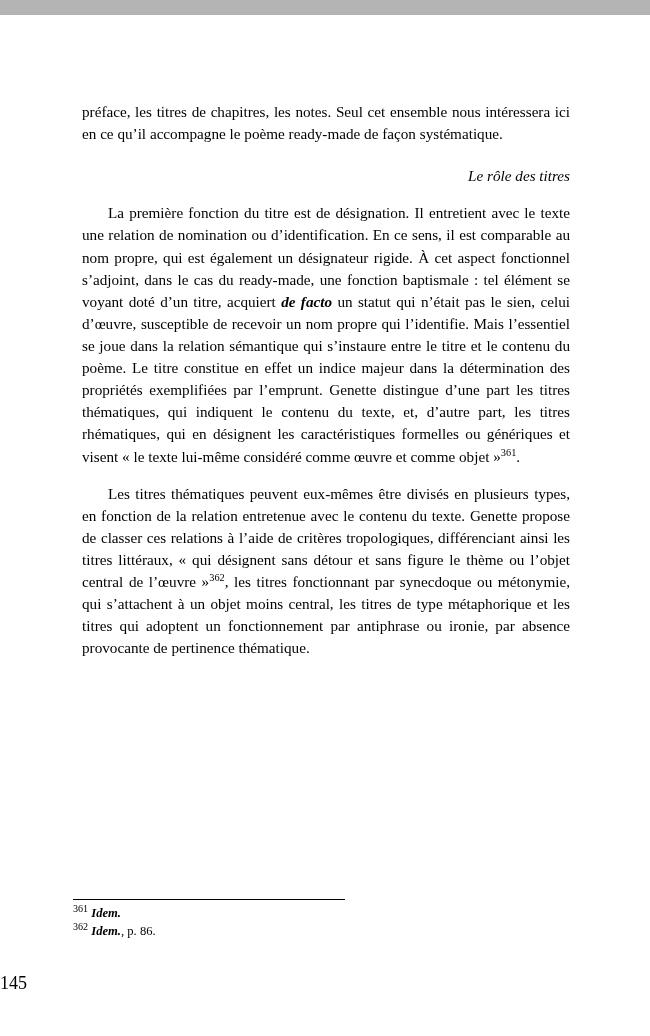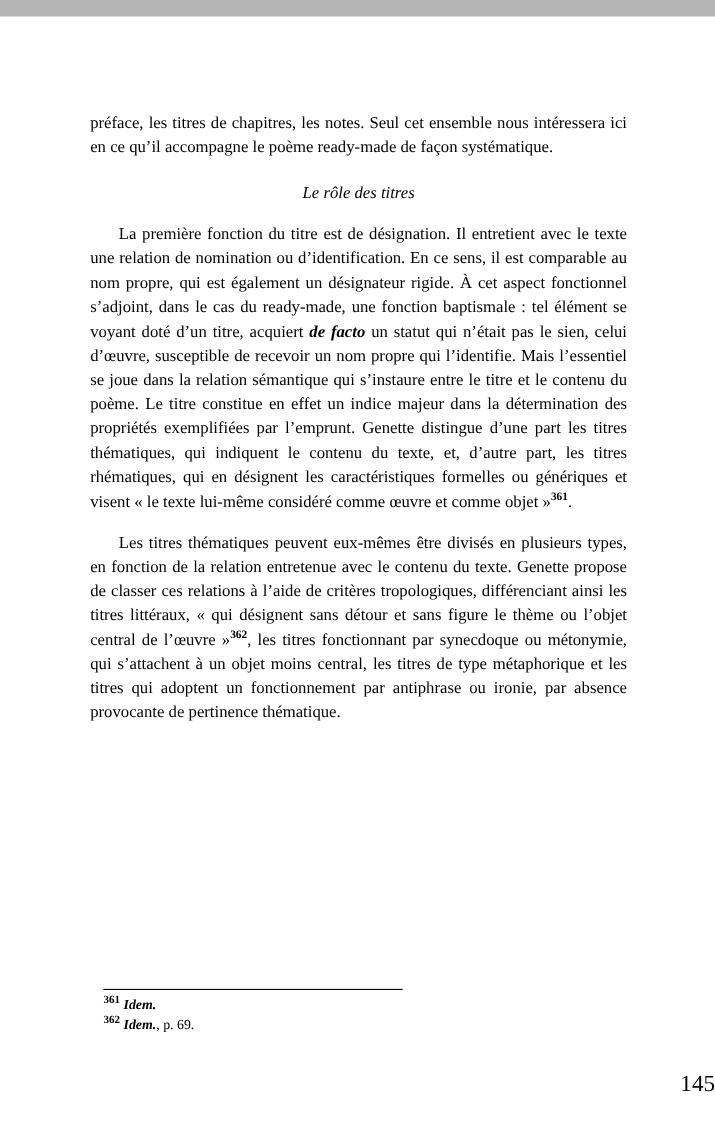--- a/index.html
+++ b/index.html
@@ -45,36 +45,35 @@
   }
   .gap-med {
     height: 20px;
   }
   h2.section-title {
     margin: 0;
     font-size: 15.2px;
     font-style: italic;
     font-weight: normal;
     line-height: 1.455;
-    text-align: center;
+    text-align: right;
     font-family: Liberation Serif, serif;
   }
   sup {
     font-size: 0.68em;
     vertical-align: super;
     line-height: 0;
-    font-weight: bold;
   }
   .ital {
     font-style: italic;
     font-weight: bold;
   }
   .footnote-area {
     position: absolute;
-    left: 94px;
+    left: 73px;
     top: 884px;
     width: 488px;
   }
   .footnote-rule {
     width: 272px;
     height: 0;
     border-top: 1px solid #000000;
     margin: 0 0 5px 0;
   }
   .footnote {
@@ -84,22 +83,22 @@
     text-align: left;
   }
   .footnote sup {
     font-size: 0.8em;
   }
   .page-number {
     position: absolute;
     left: 0;
     right: 0;
     top: 958px;
-    text-align: right;
-    font-size: 21px;
+    text-align: left;
+    font-size: 18px;
   }
 </style>
 </head>
 <body>
 
 <div class="page">
 
   <div class="content">
 
     <p class="nofirst">préface, les titres de chapitres, les notes. Seul cet ensemble nous intéressera ici en ce qu’il accompagne le poème ready-made de façon systématique.</p>
@@ -115,18 +114,18 @@
     <div class="gap-small"></div>
 
     <p class="indent"><span>Les titres thématiques peuvent eux-mêmes être divisés en plusieurs types, en fonction de la relation entretenue avec le contenu du texte. Genette propose de classer ces relations à l’aide de critères tropologiques, différenciant ainsi les titres littéraux, « qui désignent sans détour et sans figure le thème ou l’objet central de l’œuvre »</span><sup>362</sup><span>, les titres fonctionnant par synecdoque ou métonymie, qui s’attachent à un objet moins central, les titres de type métaphorique et les titres qui adoptent un fonctionnement par antiphrase ou ironie, par absence provocante de pertinence thématique.</span></p>
 
 
   </div>
 
   <div class="footnote-area">
     <div class="footnote-rule"></div>
     <p class="footnote"><sup>361</sup> <span class="ital">Idem.</span><span></span></p>
-    <p class="footnote"><sup>362</sup> <span class="ital">Idem.</span><span>, p. 69.</span></p>
+    <p class="footnote"><sup>362</sup> <span class="ital">Idem.</span><span>, p. 86.</span></p>
   </div>
 
   <div class="page-number">145</div>
 
 </div>
 
 </body></html>

